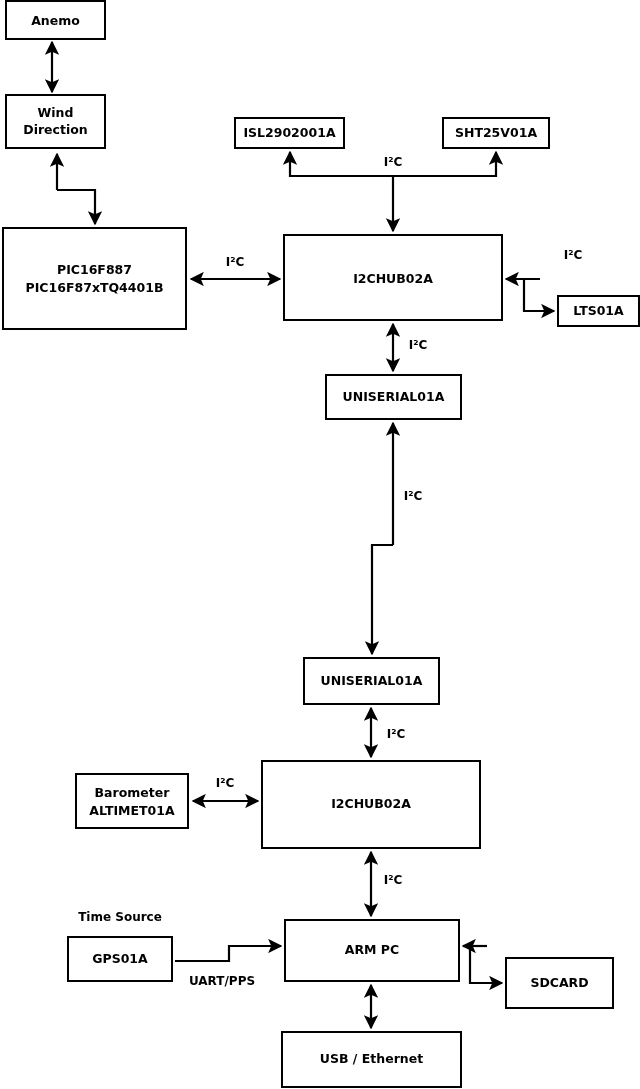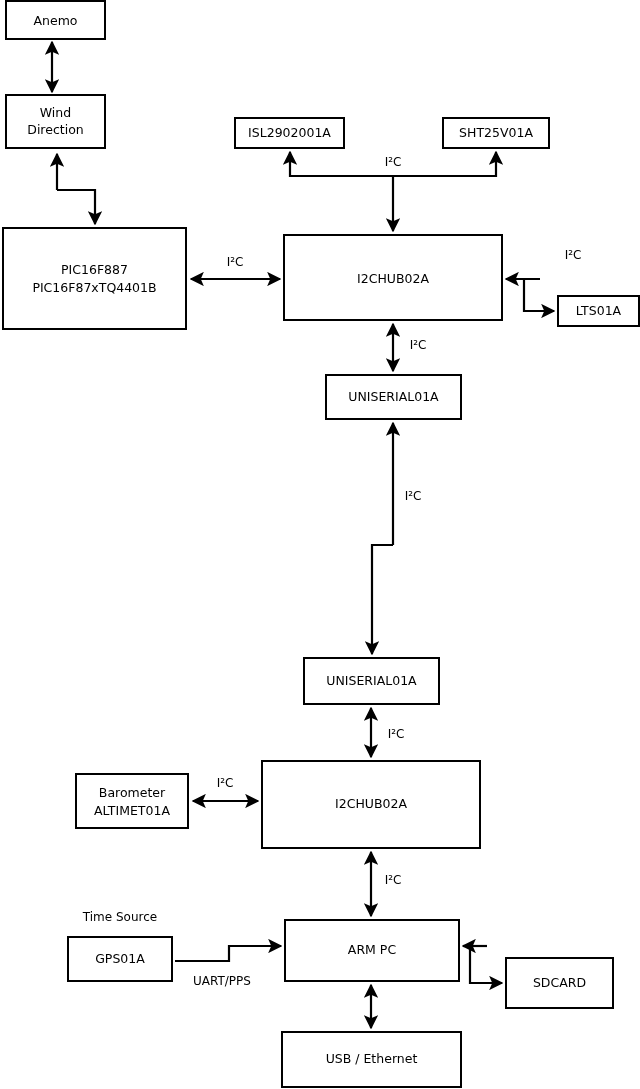--- a/index.html
+++ b/index.html
@@ -7,20 +7,21 @@
     padding: 0;
     background: #ffffff;
   }
   #diagram-root {
     position: relative;
     width: 640px;
     height: 1089px;
     background: #ffffff;
     font-family: "DejaVu Sans", "Liberation Sans", sans-serif;
     overflow: hidden;
+    font-weight: bold;
   }
   svg.canvas {
     position: absolute;
     top: 0;
     left: 0;
     width: 640px;
     height: 1089px;
     display: block;
   }
   .node-rect {

